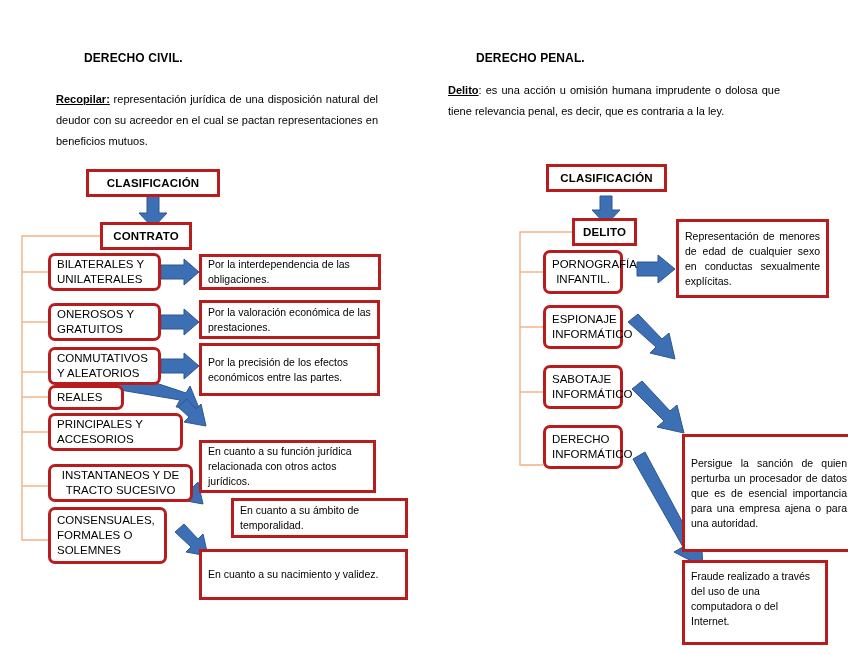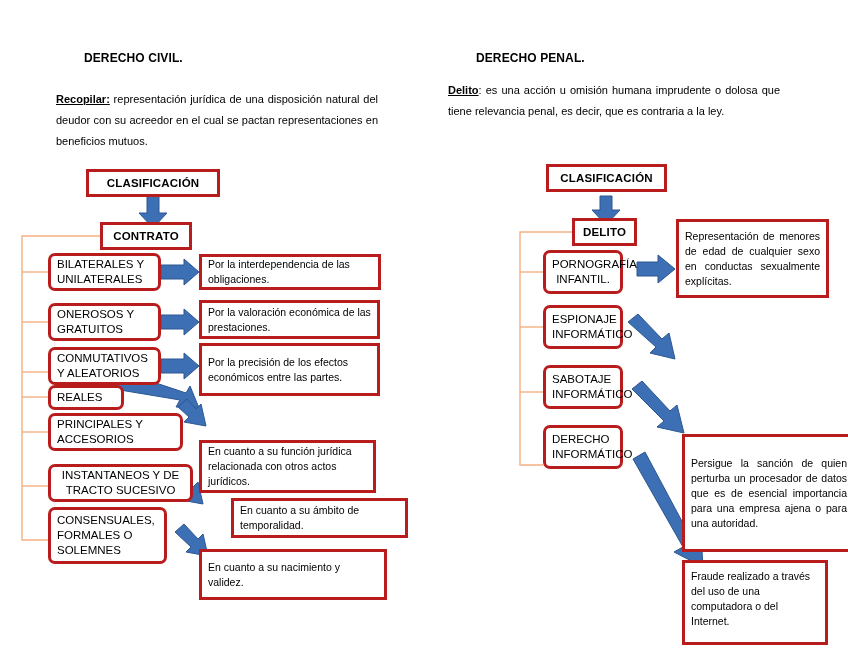--- a/index.html
+++ b/index.html
@@ -157,21 +157,21 @@
   </div>
   <div class="abs box desc-box" style="left:199px;top:343px;width:181px;height:53px;">
     <span class="t">Por la precisión de los efectos económicos entre las partes.</span>
   </div>
   <div class="abs box desc-box" style="left:199px;top:440px;width:177px;height:53px;">
     <span class="t">En cuanto a su función jurídica relacionada con otros actos jurídicos.</span>
   </div>
   <div class="abs box desc-box" style="left:199px;top:498px;width:177px;height:40px;margin-left:32px;">
     <span class="t">En cuanto a su ámbito de temporalidad.</span>
   </div>
-  <div class="abs box desc-box" style="left:199px;top:549px;width:188px;height:51px;">
+  <div class="abs box desc-box" style="left:199px;top:549px;width:209px;height:51px;">
     <span class="t"> En cuanto a su nacimiento y validez.</span>
   </div>
 
   <div class="abs head" style="left:448px;top:51px;">DERECHO PENAL.</div>
 
   <div class="abs para" style="left:448px;top:80px;width:332px;">
     <u>Delito</u><span>: es una acción u omisión humana imprudente o dolosa que tiene relevancia penal, es decir, que es contraria a la ley.</span>
   </div>
 
   <div class="abs box center title-box" style="left:546px;top:164px;width:121px;height:28px;">

